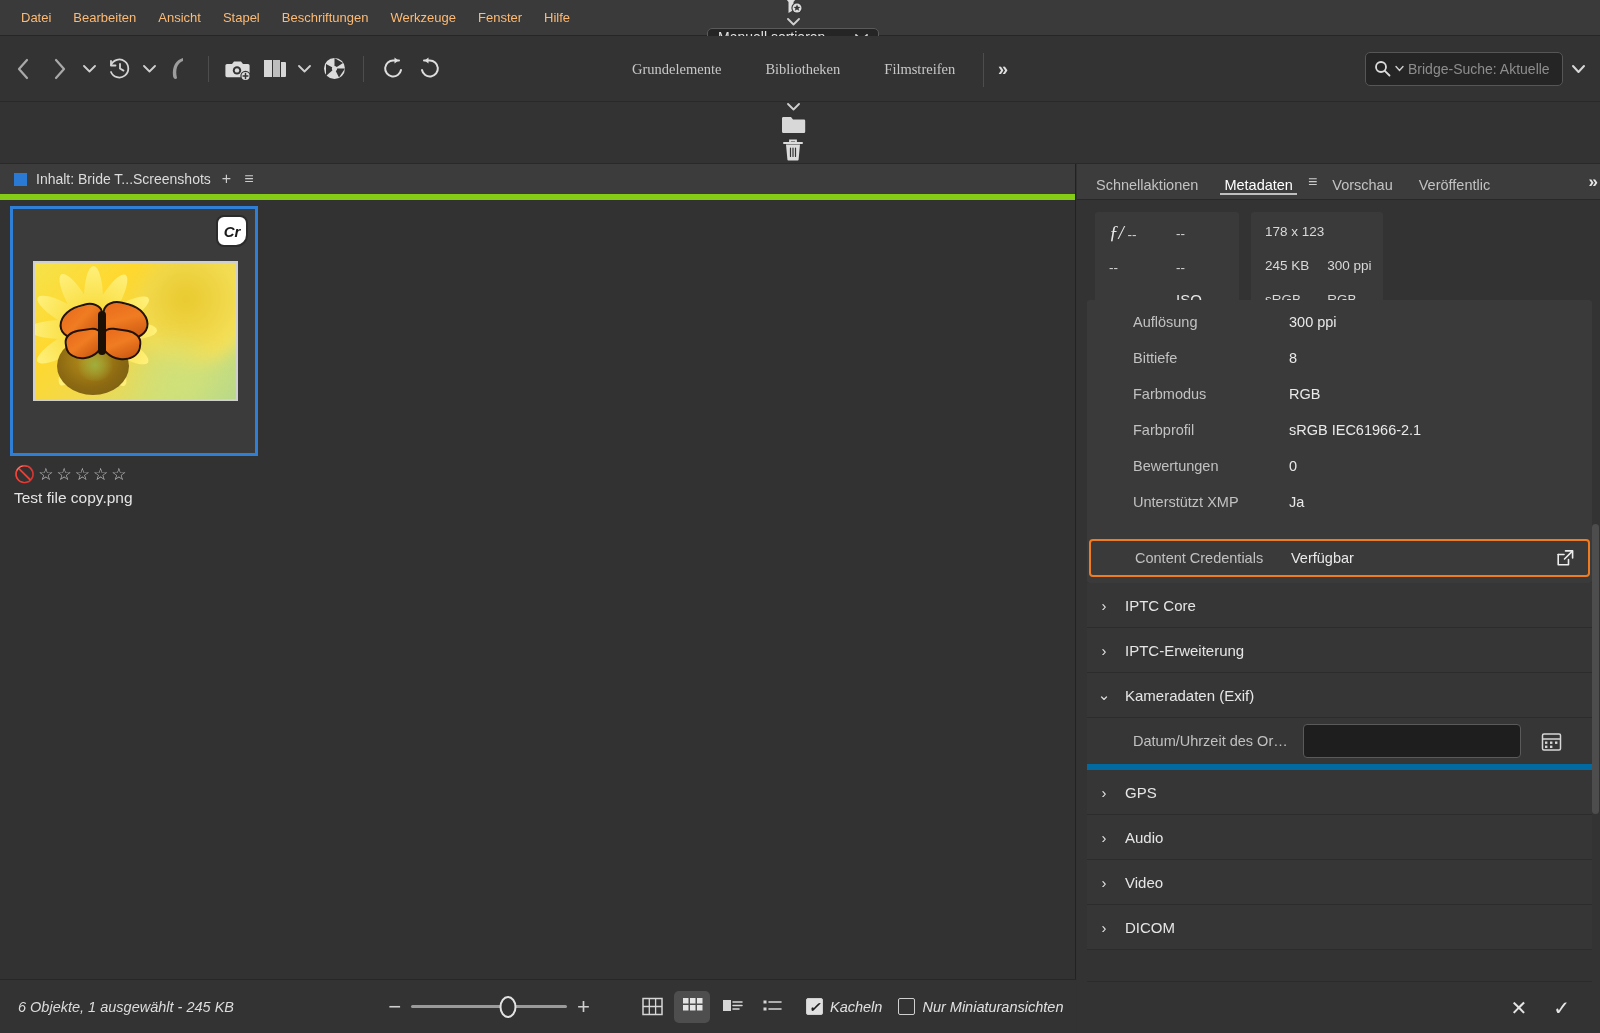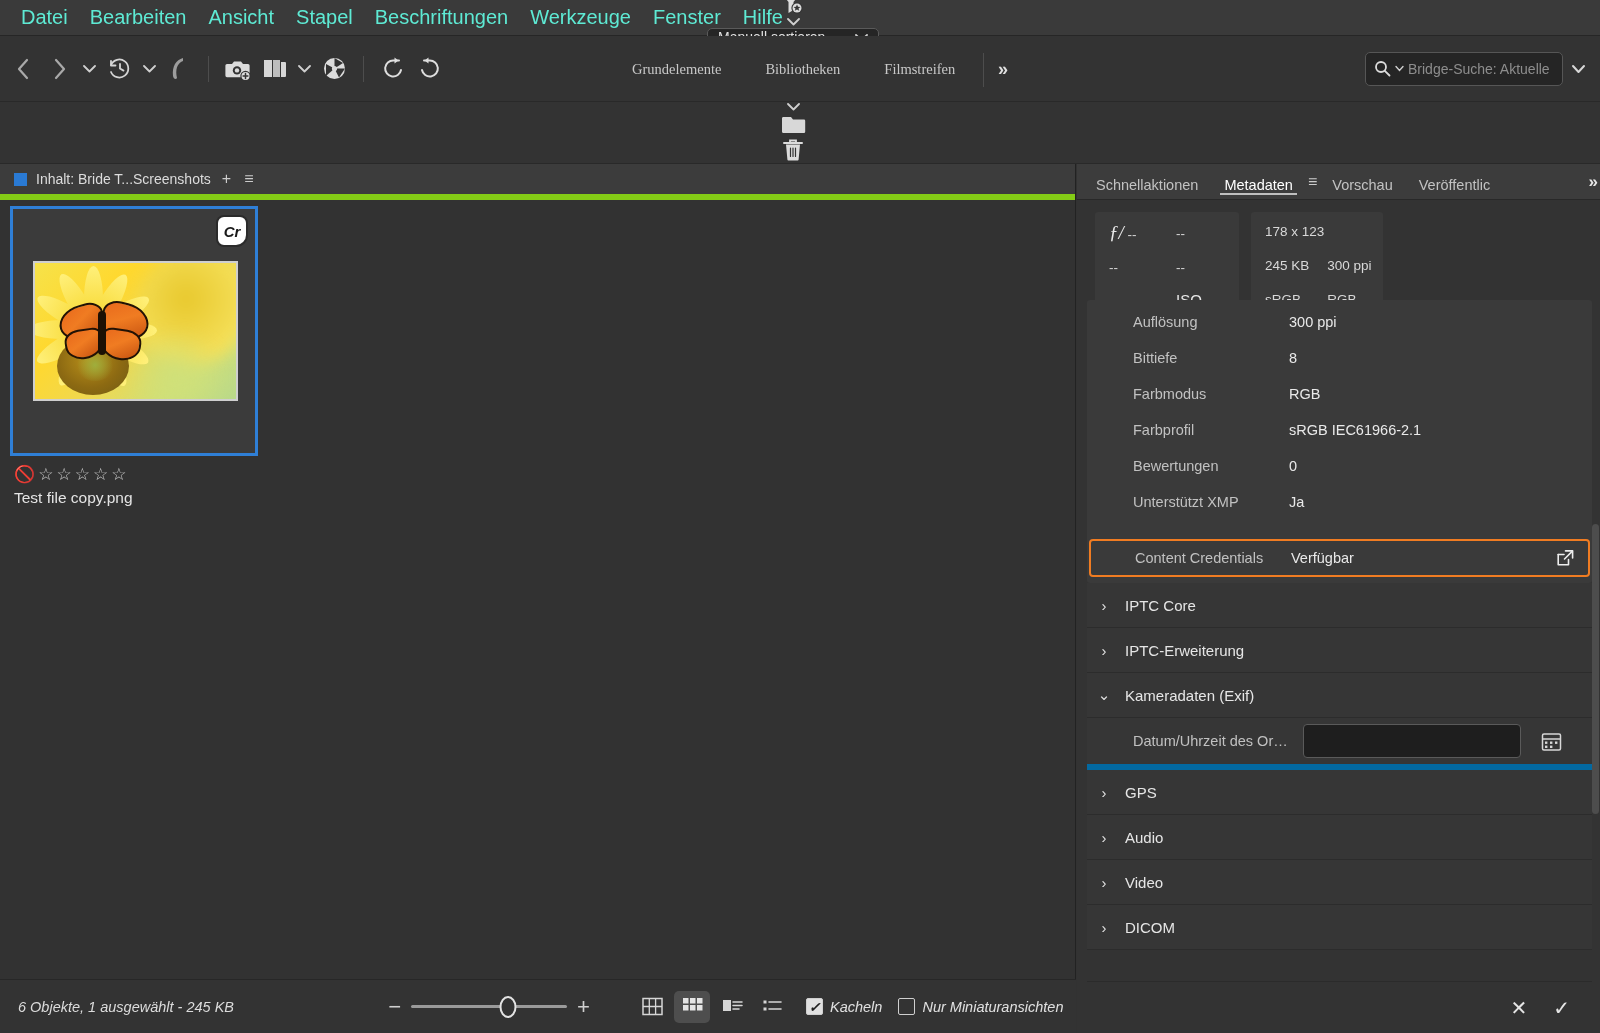--- a/index.html
+++ b/index.html
@@ -12,21 +12,21 @@
   }
   #app { position: relative; width: 1600px; height: 1033px; background: #323232; }
 
   
   .menubar {
     height: 36px; background: #3a3a3a;
     display: flex; align-items: center; padding-left: 10px;
     border-bottom: 1px solid #262626;
   }
   .menubar .mi {
-    font-size: 20px; color: #5eead4; padding: 4px 11px; cursor: default;
+    font-size: 13px; color: #fdba74; padding: 4px 11px; cursor: default;
     white-space: nowrap;
   }
 
   
   .toolbar1 {
     height: 66px; background: #333333; display: flex; align-items: center;
     border-bottom: 1px solid #292929; position: relative;
   }
   .tb-left { display: flex; align-items: center; padding-left: 6px; gap: 2px; }
   .ticon {

